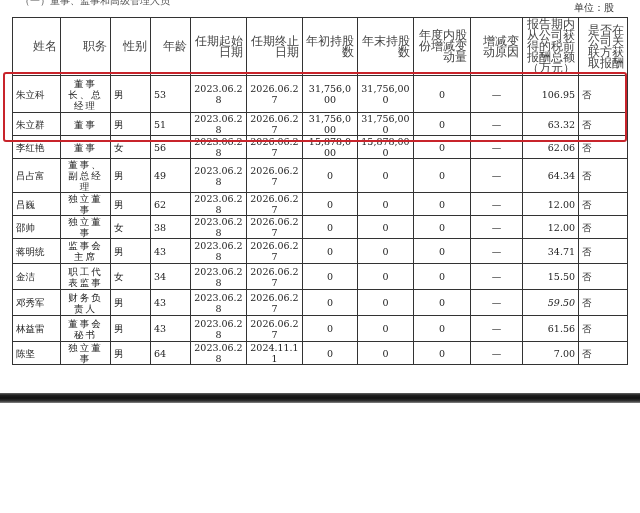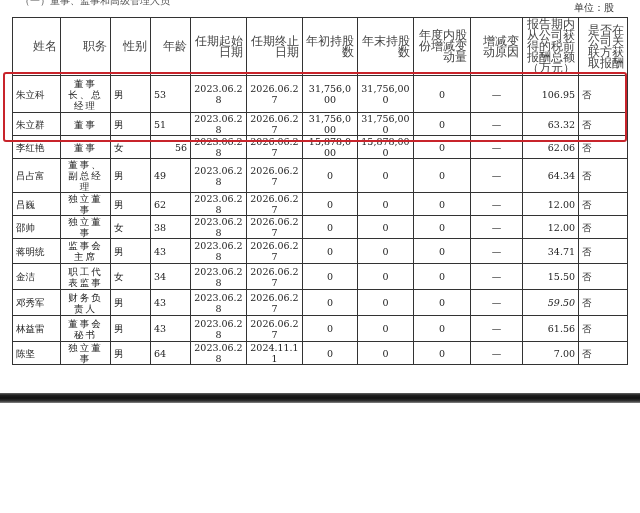--- a/index.html
+++ b/index.html
@@ -104,21 +104,21 @@
           <td class="c" style="height: 12px;">31,756,000</td>
           <td class="c" style="height: 12px;">0</td>
           <td class="c" style="height: 12px;">—</td>
           <td class="r" style="height: 12px;">63.32</td>
           <td class="l" style="height: 12px;">否</td>
         </tr>
         <tr>
           <td class="l" style="height: 12px;">李红艳</td>
           <td class="l spaced" style="height: 12px;">董事</td>
           <td class="l" style="height: 12px;">女</td>
-          <td class="l" style="height: 12px; text-align: right;">56</td>
+          <td class="l" style="height: 12px;">56</td>
           <td class="c" style="height: 12px;">2023.06.28</td>
           <td class="c" style="height: 12px;">2026.06.27</td>
           <td class="c" style="height: 12px;">15,878,000</td>
           <td class="c" style="height: 12px;">15,878,000</td>
           <td class="c" style="height: 12px;">0</td>
           <td class="c" style="height: 12px;">—</td>
           <td class="r" style="height: 12px;">62.06</td>
           <td class="l" style="height: 12px;">否</td>
         </tr>
         <tr>

